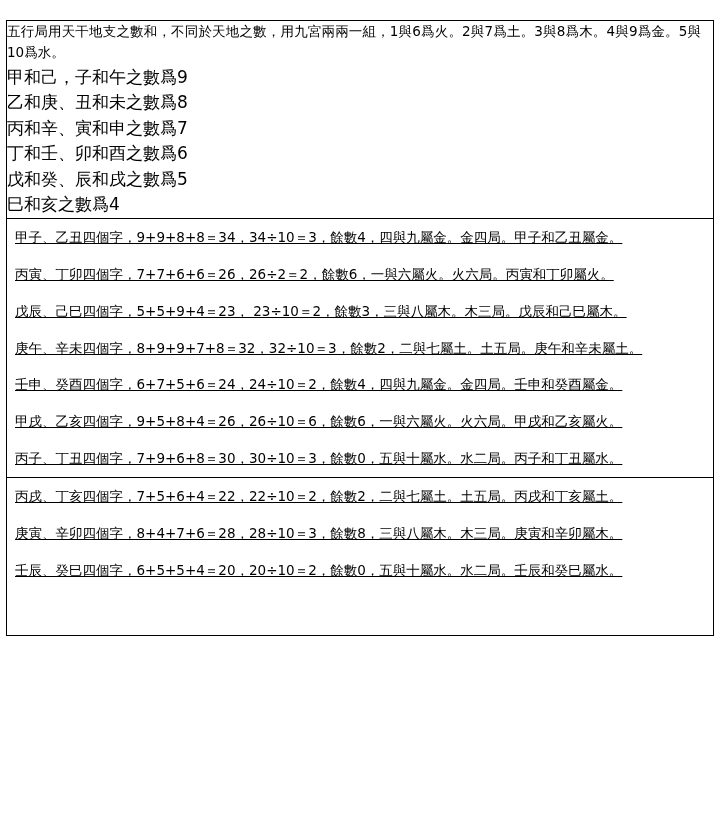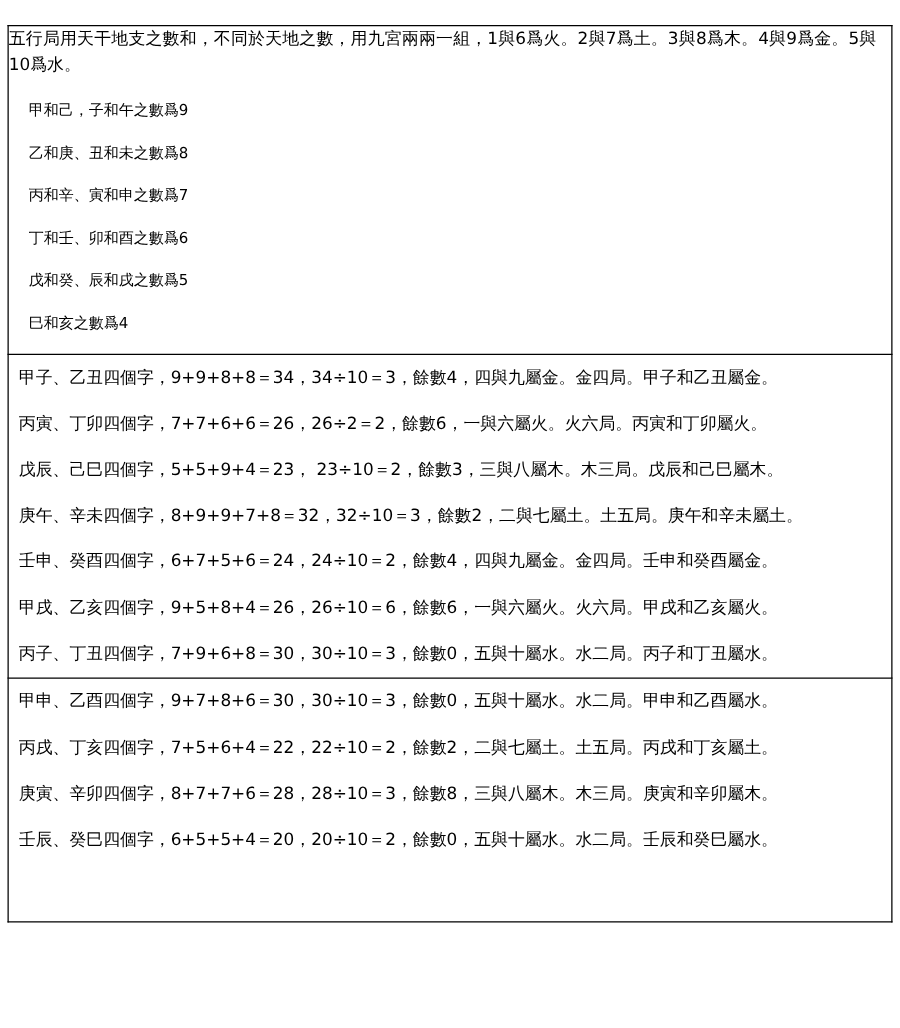--- a/index.html
+++ b/index.html
@@ -37,41 +37,42 @@
   .intro-cell {
     padding: 6px 8px 8px 8px;
   }
   .intro-para {
     font-size: 13.5px;
     line-height: 1.55;
     text-align: justify;
     margin: 0 12px 2px 0;
   }
   .intro-line {
-    font-size: 12px;
+    font-size: 17px;
     line-height: 1.5;
-    margin: 16px;
+    margin: 0;
     white-space: nowrap;
   }
   .rows-cell {
     padding: 0;
   }
   .rows-table {
     width: 100%;
     border-collapse: collapse;
   }
   .rows-table td {
     padding: 9px 8px 9px 8px;
     font-size: 13.5px;
     line-height: 1.4;
     white-space: nowrap;
     border: none;
   }
   .calc-row {
     height: 34px;
+    text-decoration: underline;
   }
   .spacer-cell {
     height: 28px;
     border: none;
   }
 </style>
 </head>
 <body>
 
 <div class="page">
@@ -115,27 +116,24 @@
                 </tr>
             </tbody>
           </table>
         </td>
       </tr>
       <tr>
         <td class="rows-cell">
           <table class="rows-table">
             <tbody>
               <tr class="calc-row">
-                  <td>甲申、乙酉四個字，9+7+8+6＝30，30÷10＝3，餘數0，五與十屬水。水二局。甲申和乙酉屬水。</td>
-                </tr>
-              <tr class="calc-row">
                   <td>丙戌、丁亥四個字，7+5+6+4＝22，22÷10＝2，餘數2，二與七屬土。土五局。丙戌和丁亥屬土。</td>
                 </tr>
               <tr class="calc-row">
-                  <td>庚寅、辛卯四個字，8+7+7+6＝28，28÷10＝3，餘數8，三與八屬木。木三局。庚寅和辛卯屬木。</td>
+                  <td>庚寅、辛卯四個字，8+4+7+6＝28，28÷10＝3，餘數8，三與八屬木。木三局。庚寅和辛卯屬木。</td>
                 </tr>
               <tr class="calc-row">
                   <td>壬辰、癸巳四個字，6+5+5+4＝20，20÷10＝2，餘數0，五與十屬水。水二局。壬辰和癸巳屬水。</td>
                 </tr>
               <tr>
                   <td class="spacer-cell"></td>
                 </tr>
             </tbody>
           </table>
         </td>

